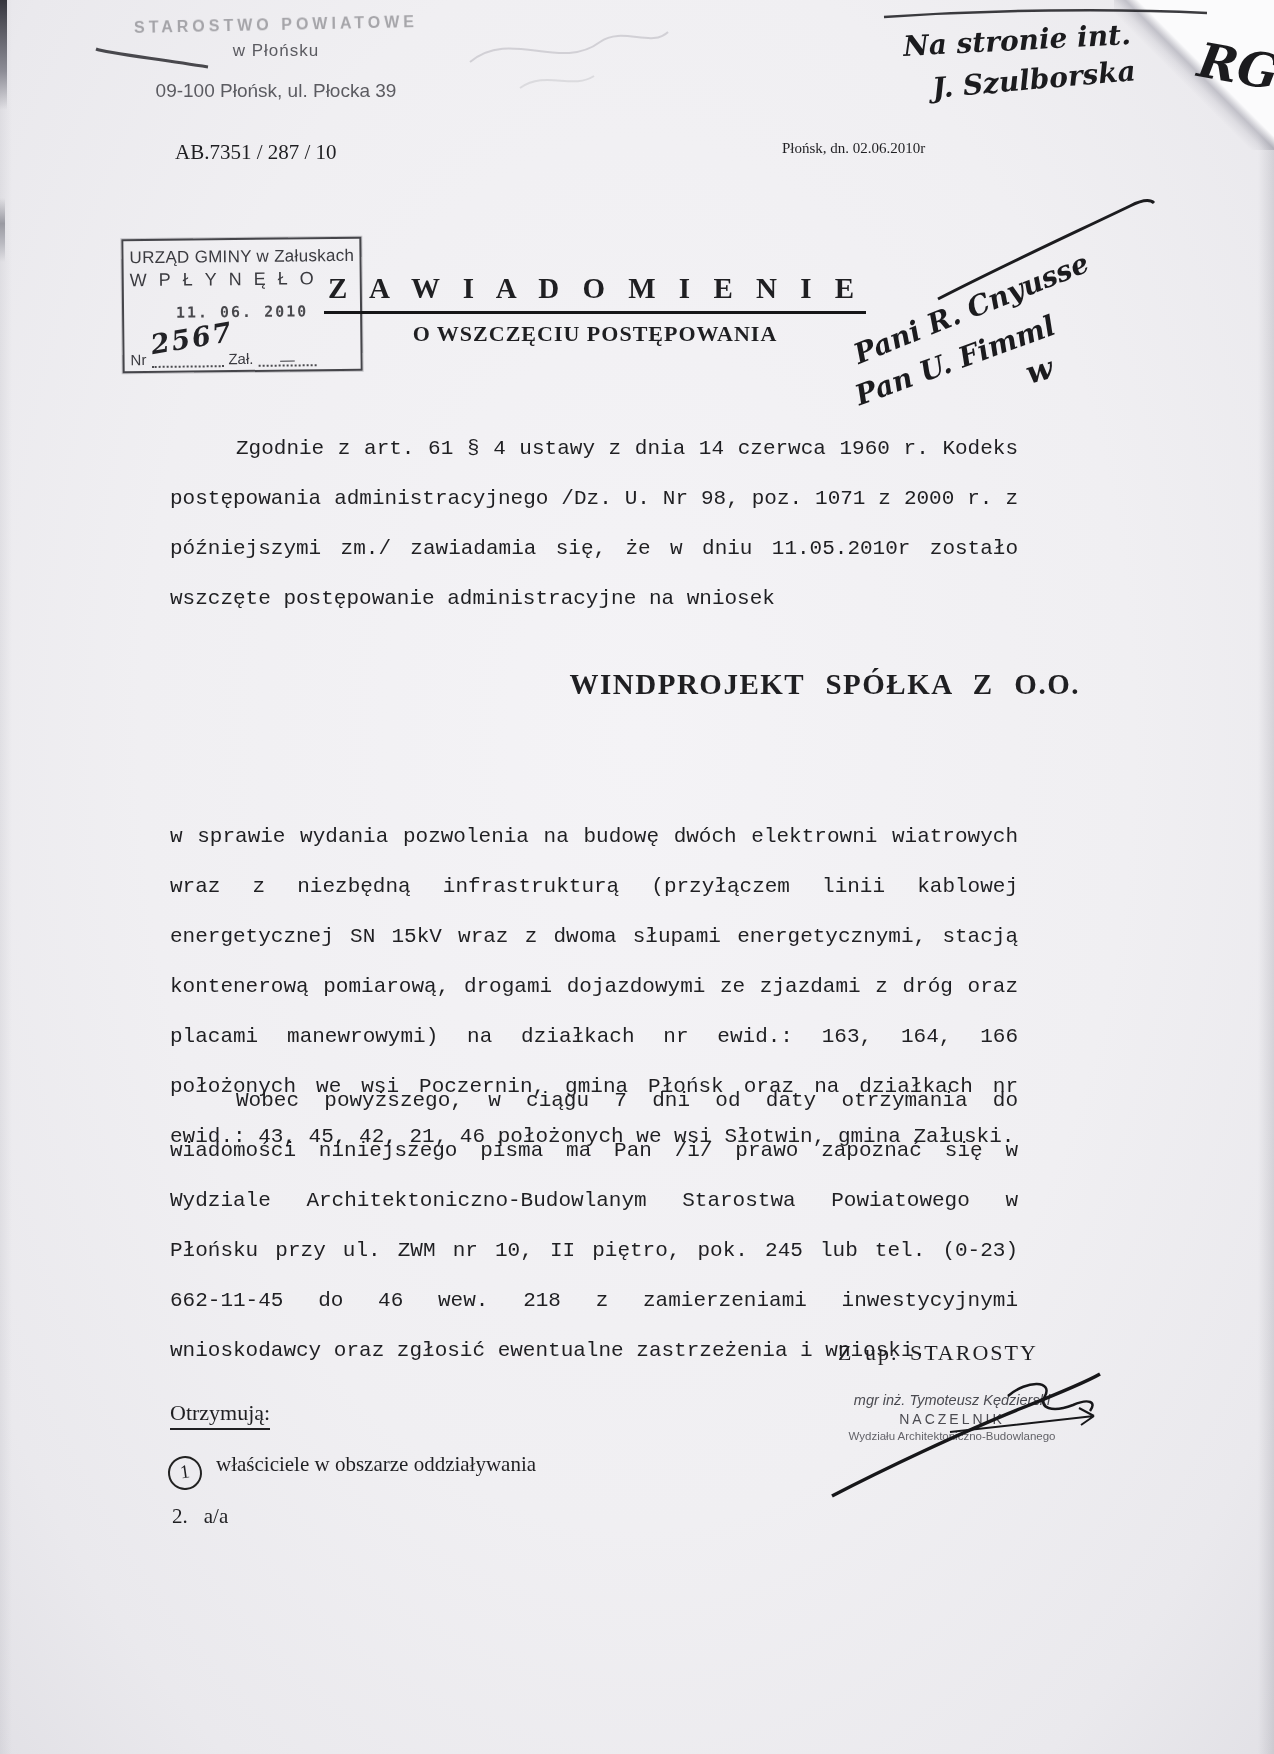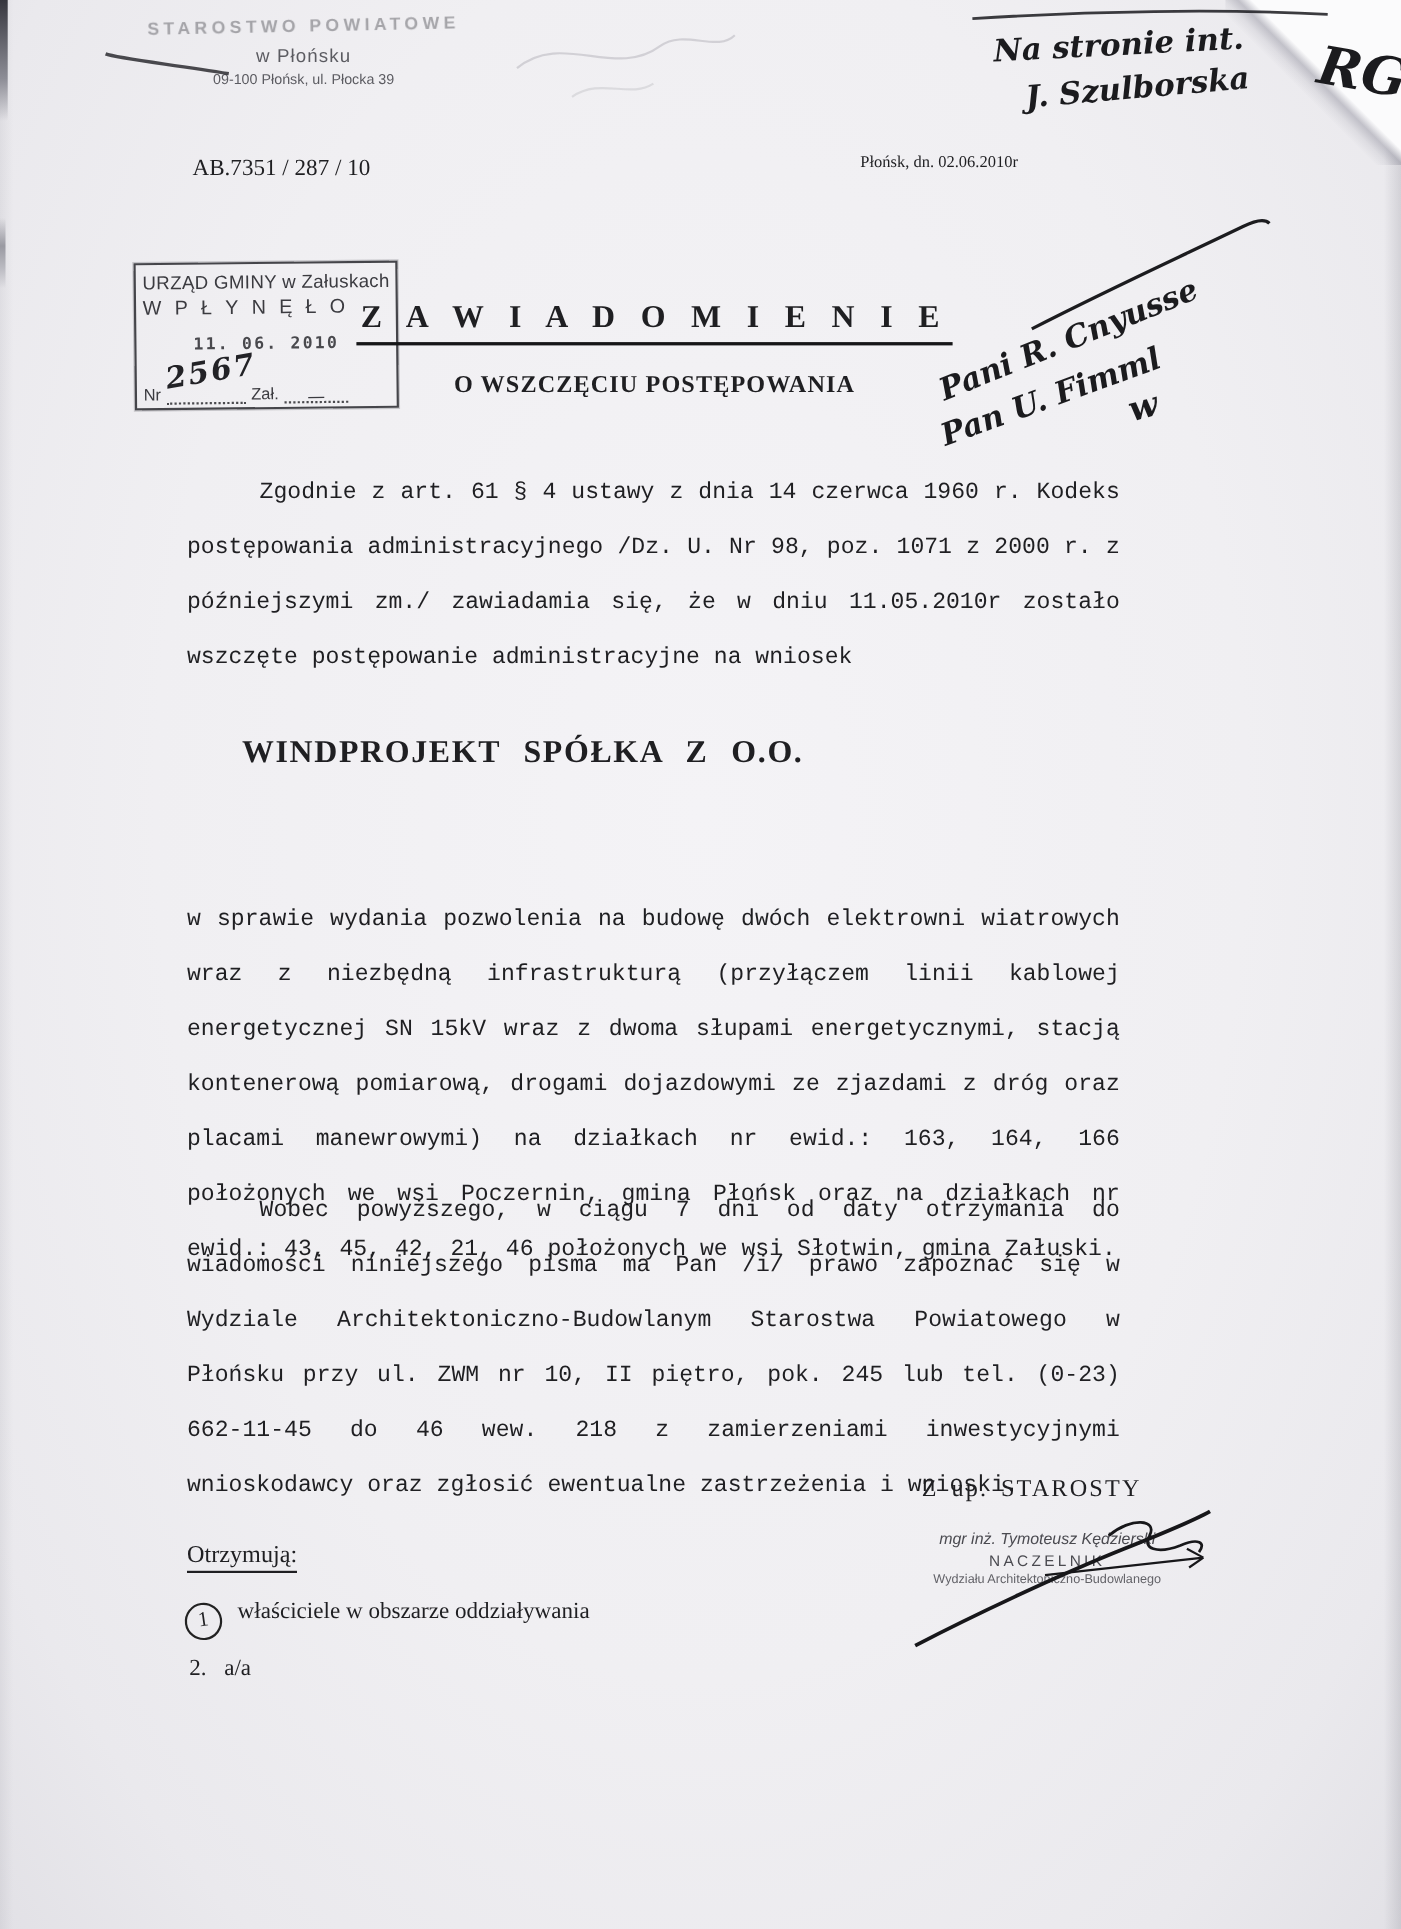--- a/index.html
+++ b/index.html
@@ -17,21 +17,21 @@
     background:linear-gradient(225deg,#fbfbfc 0%,#fbfbfc 44%,rgba(125,125,140,.38) 48%,rgba(125,125,140,.12) 52%,transparent 56%);}
   .edge-left-top{position:absolute;left:0;top:0;width:7px;height:110px;z-index:2;
     background:linear-gradient(to bottom,#36363e,#8d8d96 65%,transparent);}
   .edge-smudge{position:absolute;left:0;top:198px;width:5px;height:64px;z-index:2;
     background:linear-gradient(to bottom,transparent,#9a9aa2 40%,#b9b9c0 70%,transparent);}
   
   .sender-stamp{left:92px;top:16px;width:368px;text-align:center;
     font-family:"Liberation Sans","DejaVu Sans",sans-serif;color:#4c4c52;}
   .ss-name{font-size:16px;font-weight:bold;letter-spacing:4px;opacity:.45;filter:blur(.4px);transform:rotate(-1.2deg);white-space:nowrap;}
   .ss-city{font-size:17px;margin-top:7px;letter-spacing:1px;opacity:.9;}
-  .ss-addr{font-size:13px;margin-top:3px;opacity:.9;}
+  .ss-addr{font-size:19px;margin-top:19px;opacity:.9;}
   
   .hand{font-family:"DejaVu Serif",serif;font-style:italic;font-weight:600;color:#1b1b1e;white-space:nowrap;z-index:6;}
   .hn-top-1{left:903px;top:24px;font-size:28px;transform:rotate(-3deg);}
   .hn-top-2{left:932px;top:63px;font-size:28px;transform:rotate(-5deg);}
   .hn-initials{left:1198px;top:38px;font-size:48px;transform:rotate(10deg);}
   .hn-side-1{left:846px;top:292px;font-size:28px;transform:rotate(-22deg);}
   .hn-side-2{left:850px;top:344px;font-size:28px;transform:rotate(-20deg);}
   .hn-side-3{left:1026px;top:352px;font-size:31px;transform:rotate(-15deg);}
   
   .ref-number{left:175px;top:140px;font-size:21px;}
@@ -46,27 +46,27 @@
   .rs-nrline{position:absolute;bottom:3px;left:6px;right:6px;display:flex;align-items:flex-end;font-size:15px;gap:5px;}
   .rs-dotted{border-bottom:2px dotted #4a4a4e;height:14px;}
   .rs-dot-nr{width:72px;}
   .rs-dot-zal{width:58px;text-align:center;font-family:"DejaVu Serif",serif;font-size:16px;}
   .rs-nr-value{position:absolute;left:26px;top:82px;font-family:"DejaVu Serif",serif;font-style:italic;font-weight:600;
     font-size:27px;transform:rotate(-9deg);color:#222226;letter-spacing:2px;}
   
   .title-block{left:170px;top:272px;width:850px;text-align:center;}
   .title-main{display:inline-block;font-weight:bold;font-size:29px;letter-spacing:8px;
     border-bottom:3px solid #161618;padding:0 4px 6px;white-space:nowrap;}
-  .title-sub{font-weight:bold;font-size:22px;letter-spacing:1px;margin-top:22px;}
+  .title-sub{font-weight:bold;font-size:22px;letter-spacing:1px;margin-top:7px;}
   
   .para{position:absolute;left:170px;width:848px;font-size:21px;line-height:50px;text-align:justify;z-index:3;font-family:Liberation Mono, monospace;}
   .para-intro{top:424px;text-indent:66px;}
   .para-subject{top:812px;}
   .para-closing{top:1076px;text-indent:66px;}
-  .applicant{left:220px;top:668px;width:860px;text-align:left;}
+  .applicant{left:220px;top:668px;width:860px;text-align:right;}
   .app-name{font-weight:bold;font-size:29px;letter-spacing:1.5px;word-spacing:12px;white-space:nowrap;}
   .app-addr{font-size:23px;margin-top:5px;white-space:nowrap;}
   
   .zup{left:838px;top:1340px;font-size:22px;letter-spacing:2px;word-spacing:4px;white-space:nowrap;}
   .naczelnik{left:816px;top:1392px;width:272px;text-align:center;
     font-family:"Liberation Sans","DejaVu Sans",sans-serif;color:#4a4a50;z-index:3;}
   .nz-name{font-size:14.5px;font-style:italic;white-space:nowrap;}
   .nz-role{font-size:14px;letter-spacing:3px;margin-top:3px;}
   .nz-dept{font-size:11.5px;margin-top:3px;opacity:.85;white-space:nowrap;}
   

